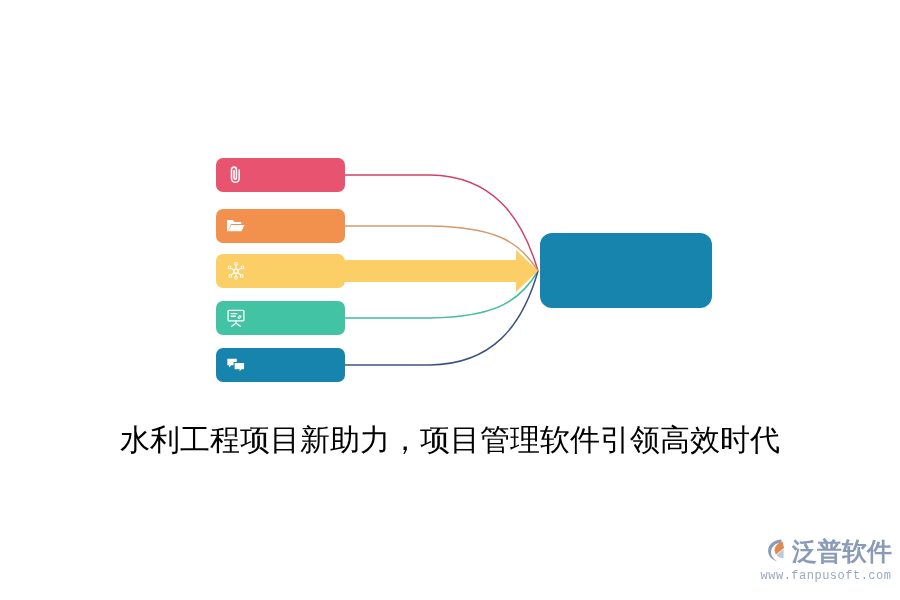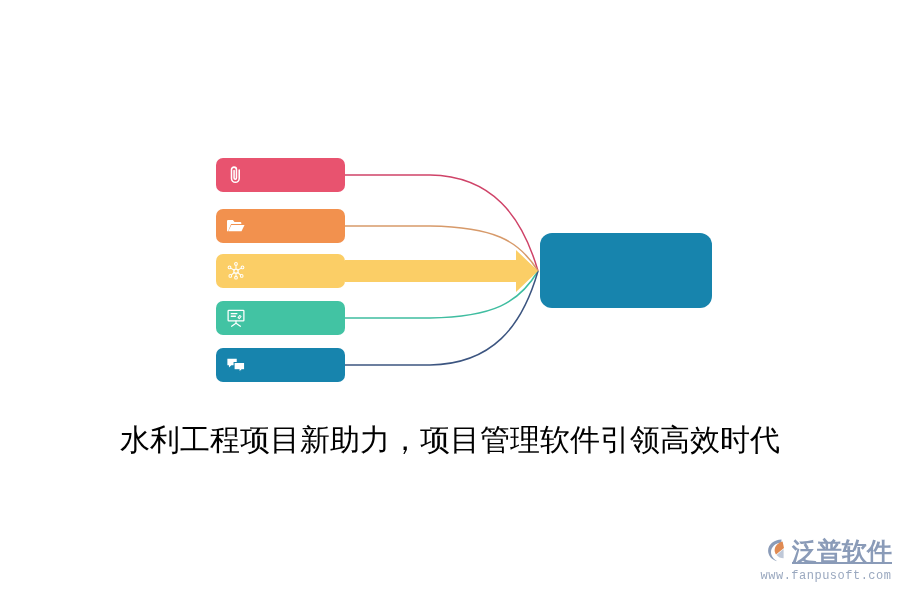--- a/index.html
+++ b/index.html
@@ -67,21 +67,20 @@
   #wm-row{display:flex;align-items:center;height:34px;}
   #wm-mark{width:30px;height:30px;flex:0 0 30px;}
   #wm-mark svg{display:block;width:30px;height:30px;}
   #wm-name{
     font-size:25px;
     color:#8a9bb8;
     line-height:30px;
     margin-left:2px;
     font-weight:bold;
     white-space:nowrap;
-    text-decoration:underline;
   }
   #wm-url{
     font-family:Liberation Mono, monospace;
     font-size:12px;
     color:#9aa8bf;
     letter-spacing:0.5px;
     text-align:center;
     width:132px;
     margin-top:1px;
     white-space:nowrap;

